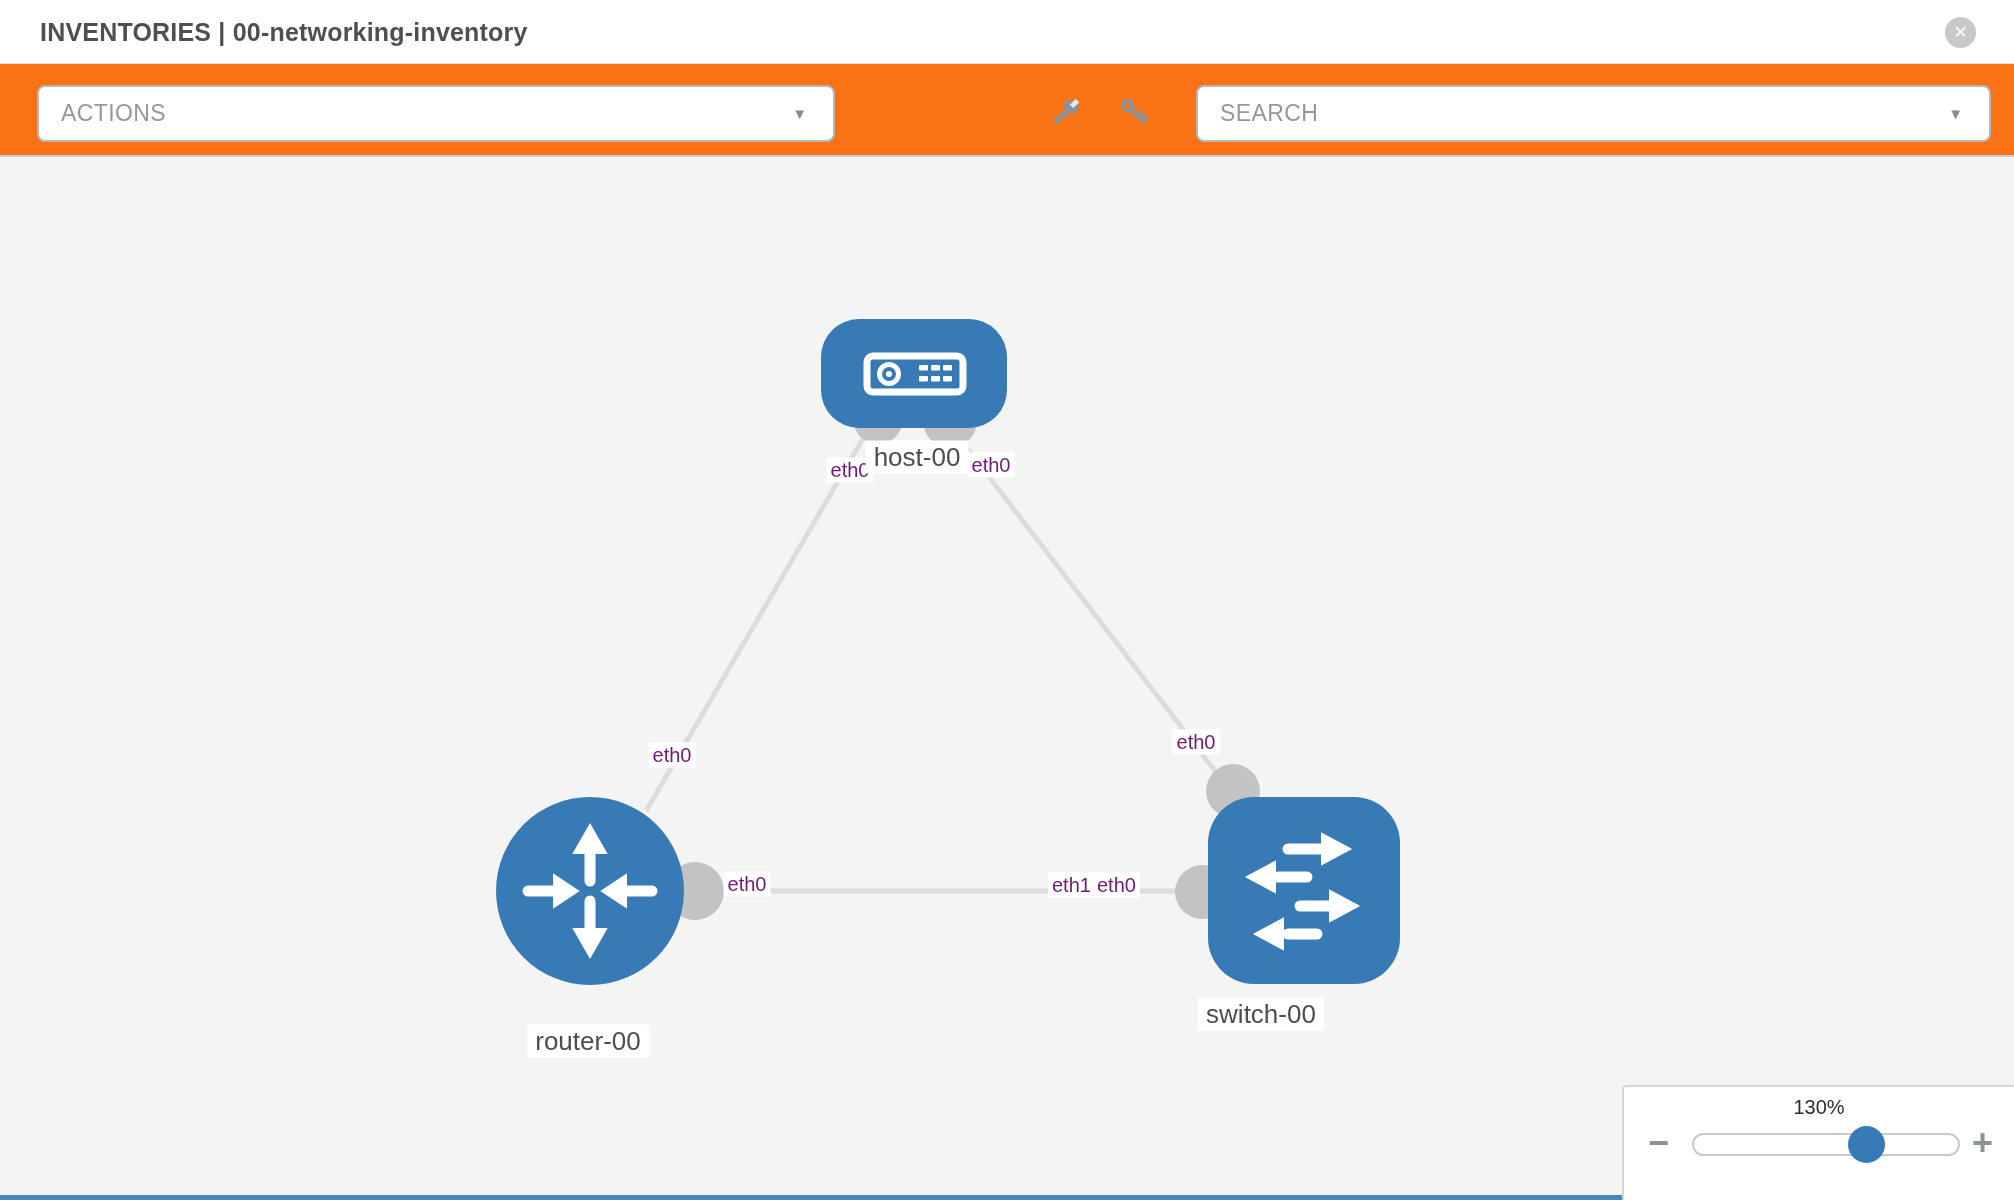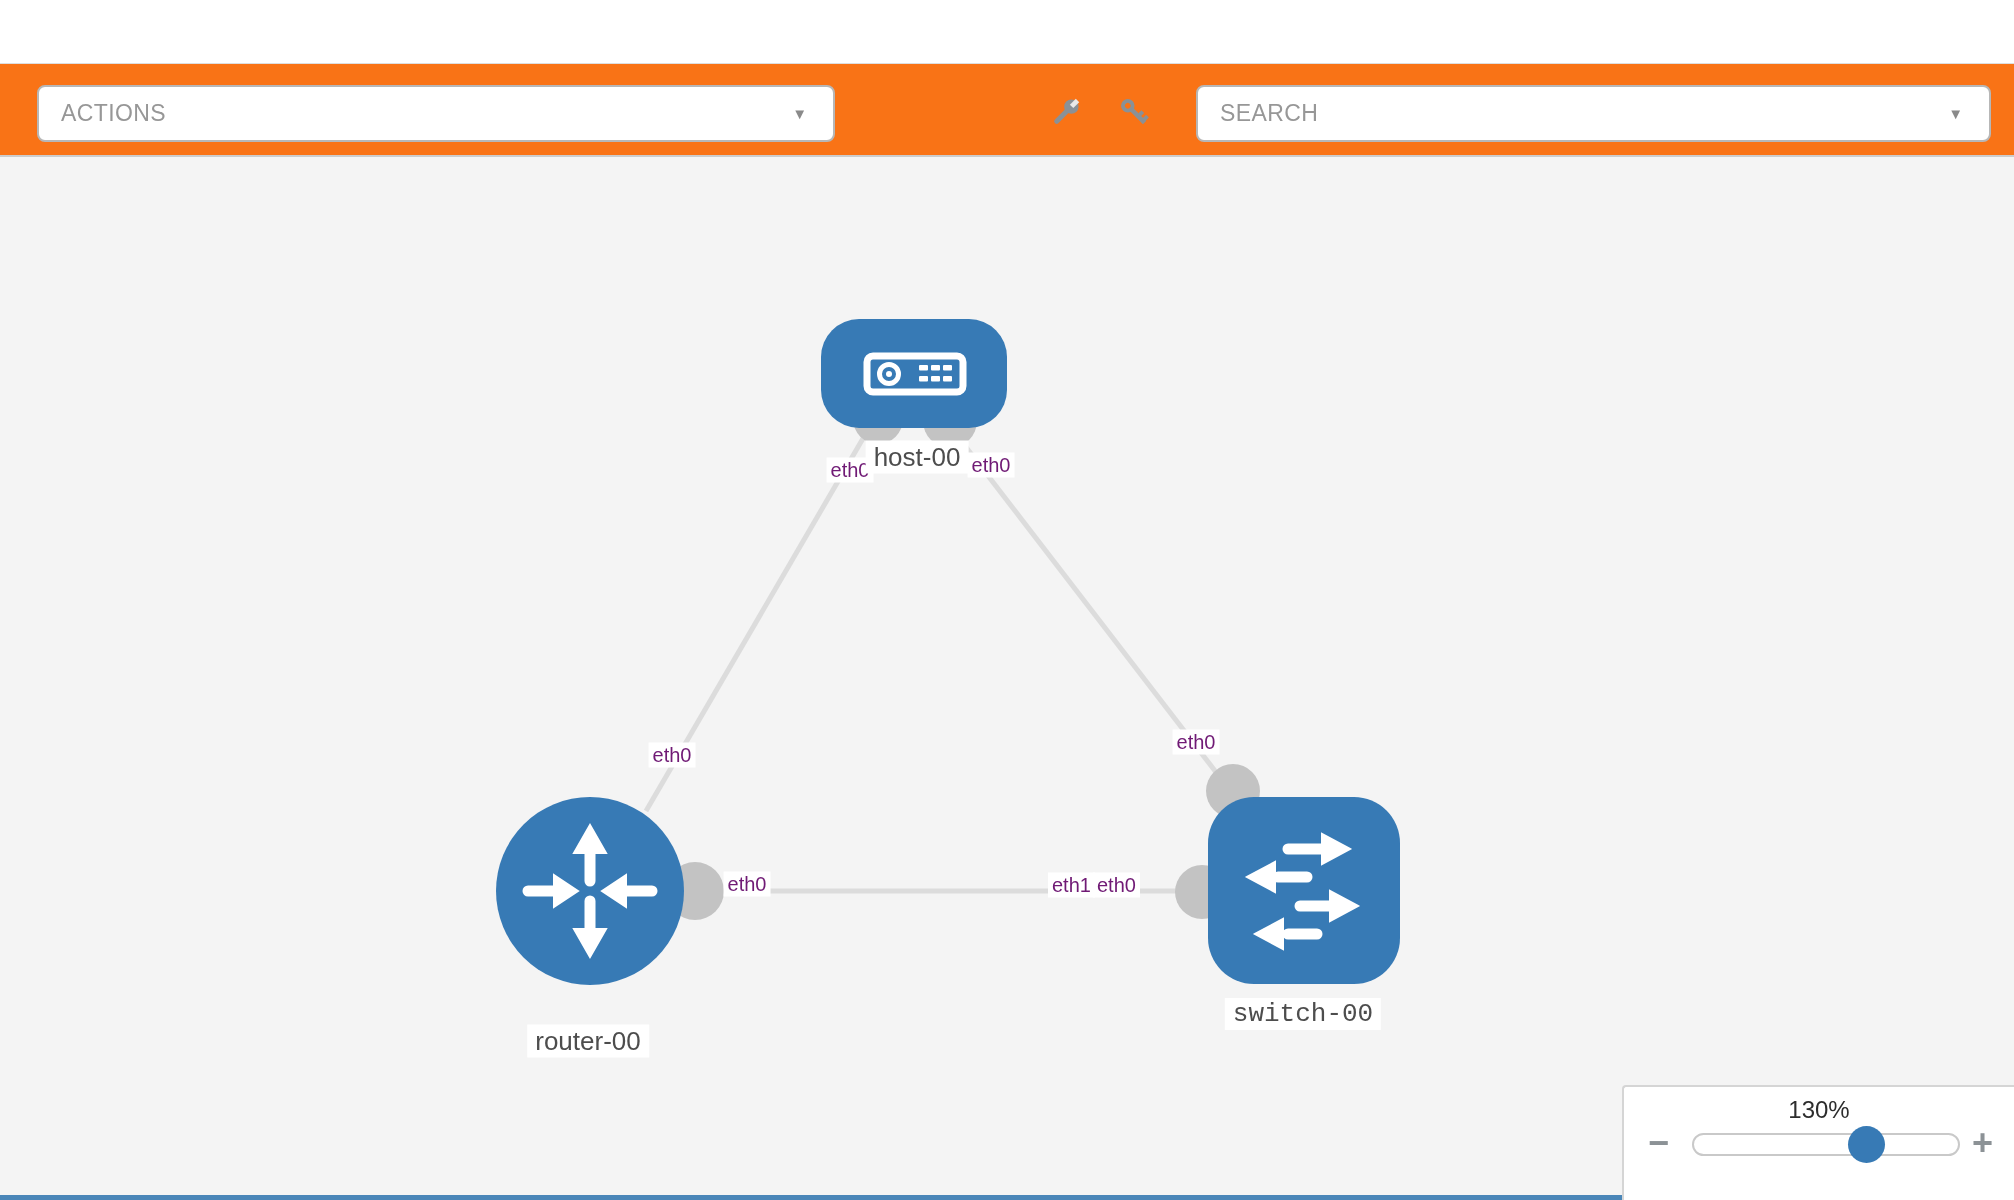--- a/index.html
+++ b/index.html
@@ -41,37 +41,41 @@
   .node-label { position:absolute; transform:translate(-50%,-50%); background:#fff; color:#4d4d4d;
     font-size:26px; padding:1px 8px; white-space:nowrap; z-index:4; }
   .iface-label { position:absolute; transform:translate(-50%,-50%); background:#fff; color:#701a75;
     font-size:20px; padding:1px 4px; white-space:nowrap; z-index:3; }
   .iface-left-anchor { transform:translate(0,-50%); }
 
   
   .zoom-panel { position:absolute; left:1622px; top:1085px; width:392px; height:115px; background:#fff;
     border-left:2px solid #d5d5d5; border-top:2px solid #d5d5d5; border-radius:4px 0 0 0; z-index:20; }
   .zoom-level { position:absolute; top:9px; left:0; width:100%; text-align:center;
-    font-size:24px; color:#2d2d2d; }
+    font-size:20px; color:#2d2d2d; }
   .zoom-minus, .zoom-plus { position:absolute; top:38px; font-size:36px; font-weight:bold;
     color:#8c9296; cursor:pointer; line-height:36px; }
   .zoom-minus { left:24px; }
   .zoom-plus { left:348px; }
   .zoom-track { position:absolute; left:68px; top:46px; width:268px; height:23px; background:#fff;
     border:2px solid #c9c9c9; border-radius:12px; cursor:pointer; }
   .zoom-handle { position:absolute; left:154px; top:-9px; width:37px; height:37px; border-radius:50%;
     background:#377ab5; cursor:grab; }
 
   .footer-strip { position:absolute; left:0; bottom:0; width:1632px; height:5px; background:#4a86b8; z-index:15; }
 </style>
 </head>
 <body>
 
 <div id="app">
 
+  <div class="header">
+    <div class="header-title">INVENTORIES | 00-networking-inventory</div>
+    <div class="close-btn">✕</div>
+  </div>
 
   <div class="toolbar">
     <div class="select-box actions-box">
       <span class="select-label">ACTIONS</span>
       <span class="caret">▼</span>
     </div>
 
     <div class="tool-icon" style="left:1047px;">
       <svg viewBox="0 0 24 24">
         <g transform="rotate(45 12 12)" fill="#8a9197">
@@ -153,21 +157,21 @@
           <line x1="92" y1="109" x2="124" y2="109"></line>
           <polygon points="150,109 122,94 122,124" stroke-width="2"></polygon>
           <line x1="109" y1="137" x2="80" y2="137"></line>
           <polygon points="47,137 75,122 75,152" stroke-width="2"></polygon>
         </g>
       </svg>
     </div>
 
     <div class="node-label" style="left:917px; top:300px;">host-00</div>
     <div class="node-label" style="left:588px; top:884px;">router-00</div>
-    <div class="node-label" style="left:1303px; top:857px;font-family:Liberation Mono, monospace;">switch-00</div>
+    <div class="node-label" style="left:1261px; top:857px;">switch-00</div>
 
     <div class="iface-label" style="left:850px; top:313px; z-index:2;">eth0</div>
     <div class="iface-label" style="left:991px; top:308px; z-index:2;">eth0</div>
     <div class="iface-label" style="left:672px; top:598px;">eth0</div>
     <div class="iface-label" style="left:1196px; top:585px;">eth0</div>
     <div class="iface-label" style="left:747px; top:727px;">eth0</div>
     <div class="iface-label iface-left-anchor" style="left:1093px; top:728px; z-index:3;">eth0</div>
     <div class="iface-label iface-left-anchor" style="left:1048px; top:728px; z-index:4;">eth1</div>
   </div>
 

